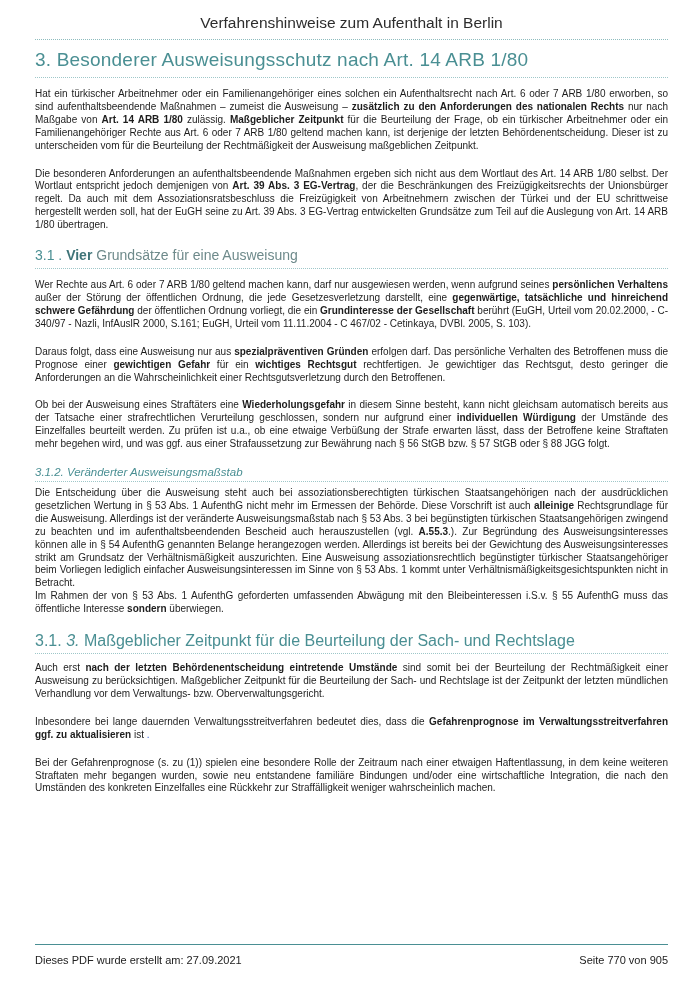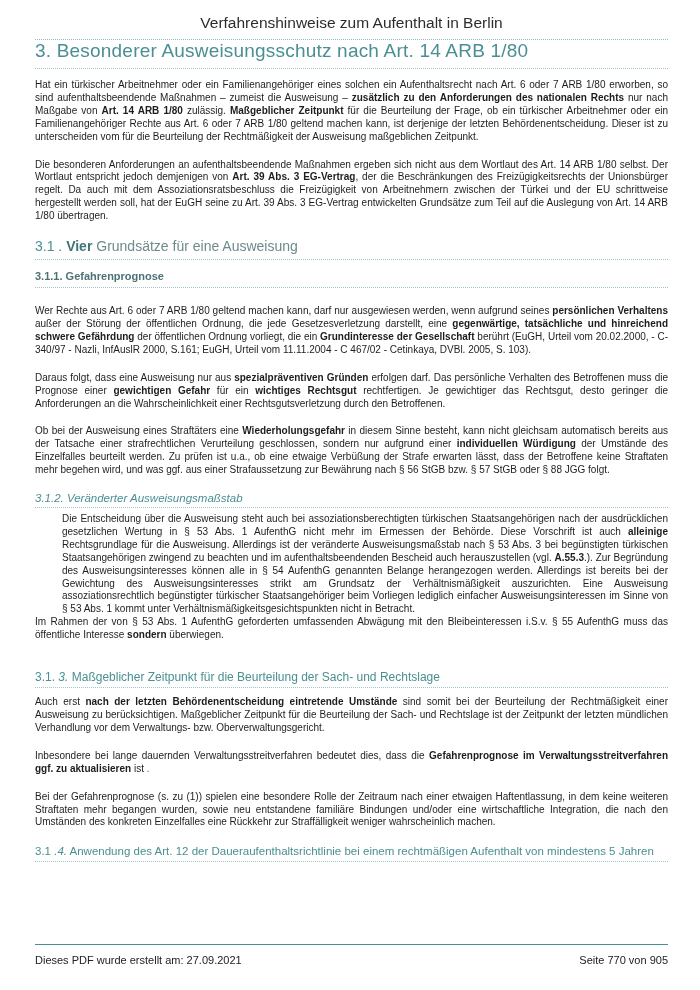--- a/index.html
+++ b/index.html
@@ -9,47 +9,47 @@
     color:#1d1d1d;
     position:relative;
   }
   .page { padding:14px 32px 0 35px; }
   .doc-title {
     font-size:15.5px; font-weight:400; color:#2d2d2d;
     padding-bottom:7px; border-bottom:1px dotted #8ebcbe;text-align:center;
   }
   .h1 {
     font-size:19px; font-weight:400; color:#4a8f93;
-    padding-bottom:6px; border-bottom:1px dotted #9ec7c9;
+    margin-top:9px; padding-bottom:6px; border-bottom:1px dotted #9ec7c9;
     letter-spacing:0.2px;
   }
   .content { margin-top:10px; }
   .para {
     font-size:10px; line-height:12.9px; text-align:justify;
     margin:0 0 15px 0; color:#1d1d1d;
   }
-  .para.joined { margin-bottom:0;margin-left:27px; }
+  .para.joined { margin-bottom:0; }
   .b { font-weight:bold; }
   .i { font-style:italic; }
   .ruled { border-bottom:1px dotted #9ec7c9; }
   .h2 {
     font-size:14px; color:#4a8f93; font-weight:400;
     margin:4px 0 10px 0; padding-bottom:5px;
   }
   .h3b {
     font-size:11px; font-weight:bold; color:#4d7276;
     margin:0 0 17px 0; padding-bottom:5px;
   }
   .h3i {
     font-size:11.5px; font-style:italic; color:#4a8f93;
     margin:3px 0 5px 0; padding-bottom:3px;
   }
   .h3t {
-    font-size:12px; color:#4a8f93;
-    margin:28px 0 8px 0; padding-bottom:3px;
+    font-size:16px; color:#4a8f93;
+    margin:16px 0 8px 0; padding-bottom:3px;
   }
   .h3e {
     font-size:11.5px; color:#4a8f93;
     margin:16px 0 0 0; padding-bottom:4px;
   }
   .footer {
     position:absolute; left:35px; right:32px; bottom:24px;
     border-top:1px solid #4a8f93; padding-top:9px;
     display:flex; justify-content:space-between;
     font-size:11px; color:#222222;
@@ -58,31 +58,29 @@
 </head>
 <body>
 
 <div class="page">
   <div class="doc-title">Verfahrenshinweise zum Aufenthalt in Berlin</div>
   <div class="h1">3.  Besonderer Ausweisungsschutz nach Art. 14 ARB 1/80</div>
   <div class="content">
       <p class="para"><span>Hat ein türkischer Arbeitnehmer oder ein Familienangehöriger eines solchen ein Aufenthaltsrecht nach Art. 6 oder 7 ARB 1/80 erworben, so sind aufenthaltsbeendende Maßnahmen – zumeist die Ausweisung – </span><span class="b">zusätzlich zu den Anforderungen des nationalen Rechts</span><span> nur nach Maßgabe von </span><span class="b">Art. 14 ARB 1/80</span><span> zulässig. </span><span class="b">Maßgeblicher Zeitpunkt</span><span> für die Beurteilung der Frage, ob ein türkischer Arbeitnehmer oder ein Familienangehöriger Rechte aus Art. 6 oder 7 ARB 1/80 geltend machen kann, ist derjenige der letzten Behördenentscheidung. Dieser ist zu unterscheiden vom für die Beurteilung der Rechtmäßigkeit der Ausweisung maßgeblichen Zeitpunkt.</span></p>
       <p class="para"><span>Die besonderen Anforderungen an aufenthaltsbeendende Maßnahmen ergeben sich nicht aus dem Wortlaut des Art. 14 ARB 1/80 selbst. Der Wortlaut entspricht jedoch demjenigen von </span><span class="b">Art. 39 Abs. 3 EG-Vertrag</span><span>, der die Beschränkungen des Freizügigkeitsrechts der Unionsbürger regelt. Da auch mit dem Assoziationsratsbeschluss die Freizügigkeit von Arbeitnehmern zwischen der Türkei und der EU schrittweise hergestellt werden soll, hat der EuGH seine zu Art. 39 Abs. 3 EG-Vertrag entwickelten Grundsätze zum Teil auf die Auslegung von Art. 14 ARB 1/80 übertragen.</span></p>
       <div class="h2 ruled"><span>3.1 .  </span><span class="b" style="color: rgb(63, 116, 120);">Vier</span><span style="color: rgb(110, 138, 139);"> Grundsätze für eine Ausweisung</span></div>
-      <div class="h3b ruled"><span>3.1.1. Gefahrenprognose</span></div>
       <p class="para"><span>Wer Rechte aus Art. 6 oder 7 ARB 1/80 geltend machen kann, darf nur ausgewiesen werden, wenn aufgrund seines </span><span class="b">persönlichen Verhaltens</span><span> außer der Störung der öffentlichen Ordnung, die jede Gesetzesverletzung darstellt, eine </span><span class="b">gegenwärtige, tatsächliche und hinreichend schwere Gefährdung</span><span> der öffentlichen Ordnung vorliegt, die ein </span><span class="b">Grundinteresse der Gesellschaft</span><span> berührt (EuGH, Urteil vom 20.02.2000, - C-340/97 - Nazli, InfAuslR 2000, S.161; EuGH, Urteil vom 11.11.2004  - C 467/02 - Cetinkaya, DVBl. 2005, S. 103).</span></p>
       <p class="para"><span>Daraus folgt, dass eine Ausweisung nur aus </span><span class="b">spezialpräventiven Gründen</span><span> erfolgen darf. Das persönliche Verhalten des Betroffenen muss die Prognose einer </span><span class="b">gewichtigen Gefahr</span><span> für ein </span><span class="b">wichtiges Rechtsgut</span><span> rechtfertigen. Je gewichtiger das Rechtsgut, desto geringer die Anforderungen an die Wahrscheinlichkeit einer Rechtsgutsverletzung durch den Betroffenen.</span></p>
       <p class="para"><span>Ob bei der Ausweisung eines Straftäters eine </span><span class="b">Wiederholungsgefahr</span><span> in diesem Sinne besteht, kann nicht gleichsam automatisch bereits aus der Tatsache einer strafrechtlichen Verurteilung geschlossen, sondern nur aufgrund einer </span><span class="b">individuellen Würdigung</span><span> der Umstände des Einzelfalles beurteilt werden. Zu prüfen ist u.a., ob eine etwaige Verbüßung der Strafe erwarten lässt, dass der Betroffene keine Straftaten mehr begehen wird, und was ggf. aus einer Strafaussetzung zur Bewährung nach § 56 StGB bzw. § 57 StGB oder § 88 JGG folgt.</span></p>
       <div class="h3i ruled"><span>3.1.2. Veränderter Ausweisungsmaßstab</span></div>
       <p class="para joined"><span>Die Entscheidung über die Ausweisung steht auch bei assoziationsberechtigten türkischen Staatsangehörigen nach der ausdrücklichen gesetzlichen Wertung in § 53 Abs. 1 AufenthG nicht mehr im Ermessen der Behörde. Diese Vorschrift ist auch </span><span class="b">alleinige</span><span> Rechtsgrundlage für die Ausweisung. Allerdings ist der veränderte Ausweisungsmaßstab nach § 53 Abs. 3 bei begünstigten türkischen Staatsangehörigen zwingend zu beachten und im aufenthaltsbeendenden Bescheid auch herauszustellen (vgl. </span><span class="b">A.55.3</span><span>.). Zur Begründung des Ausweisungsinteresses können alle in § 54 AufenthG genannten Belange herangezogen werden. Allerdings ist bereits bei der Gewichtung des Ausweisungsinteresses strikt am Grundsatz der Verhältnismäßigkeit auszurichten. Eine Ausweisung assoziationsrechtlich begünstigter türkischer Staatsangehöriger beim Vorliegen lediglich einfacher Ausweisungsinteressen im Sinne von § 53 Abs. 1 kommt unter Verhältnismäßigkeitsgesichtspunkten nicht in Betracht.</span></p>
       <p class="para"><span>Im Rahmen der von § 53 Abs. 1 AufenthG geforderten umfassenden Abwägung mit den Bleibeinteressen i.S.v. § 55 AufenthG muss das öffentliche Interesse </span><span class="b">sondern</span><span> überwiegen.</span></p>
       <div class="h3t ruled"><span>3.1. </span><span class="i">3.</span><span> Maßgeblicher Zeitpunkt für die Beurteilung der Sach- und Rechtslage</span></div>
       <p class="para"><span>Auch erst </span><span class="b">nach der letzten Behördenentscheidung eintretende Umstände</span><span> sind somit bei der Beurteilung der Rechtmäßigkeit einer Ausweisung zu berücksichtigen. Maßgeblicher Zeitpunkt für die Beurteilung der Sach- und Rechtslage ist der Zeitpunkt der letzten mündlichen Verhandlung vor dem Verwaltungs- bzw. Oberverwaltungsgericht.</span></p>
       <p class="para"><span>Inbesondere bei lange dauernden Verwaltungsstreitverfahren bedeutet dies, dass die </span><span class="b">Gefahrenprognose im Verwaltungsstreitverfahren ggf. zu aktualisieren</span><span> ist </span><span style="color: rgb(59, 100, 216);">.</span></p>
       <p class="para"><span>Bei der Gefahrenprognose (s. zu (1)) spielen eine besondere Rolle der Zeitraum nach einer etwaigen Haftentlassung, in dem keine weiteren Straftaten mehr begangen wurden, sowie neu entstandene familiäre Bindungen und/oder eine wirtschaftliche Integration, die nach den Umständen des konkreten Einzelfalles eine Rückkehr zur Straffälligkeit weniger wahrscheinlich machen.</span></p>
-      <div class="h3e ruled"><span>3.1 </span><span class="i">.4.</span><span> Anwendung des Art. 12 der Daueraufenthaltsrichtlinie bei einem rechtmäßigen Aufenthalt von mindestens 5 Jahren</span></div>
     </div>
 </div>
 
 <div class="footer">
   <span>Dieses PDF wurde erstellt am: 27.09.2021</span>
   <span>Seite 770 von 905</span>
 </div>
 
 </body></html>

